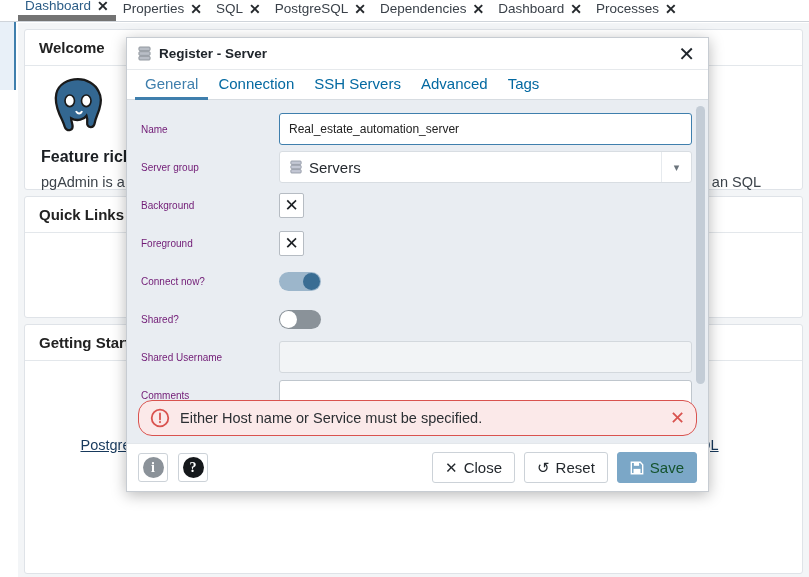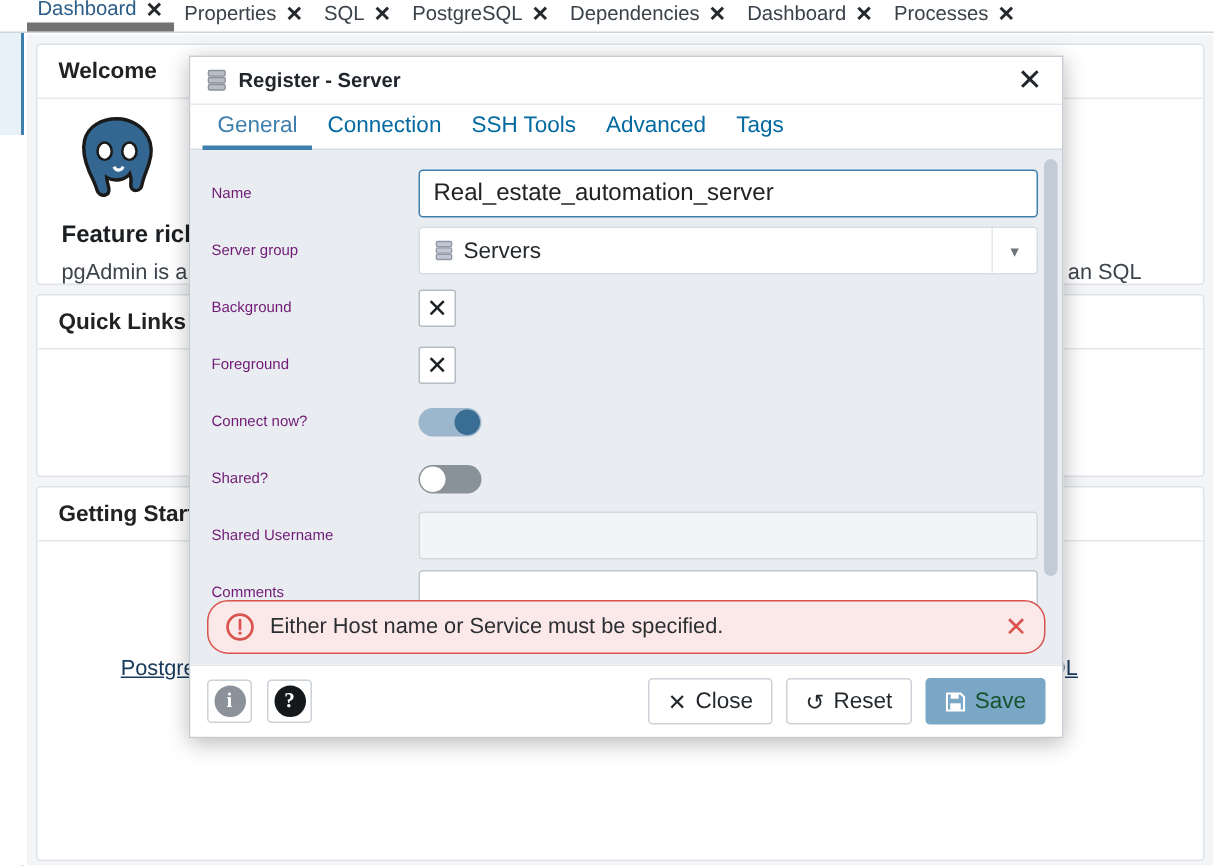--- a/index.html
+++ b/index.html
@@ -110,21 +110,21 @@
 
   .dlg-form {
     flex: 1 1 auto; background: #e9edf2; position: relative; overflow: hidden;
     padding: 10px 0 0 0;
   }
   .frow { display: flex; align-items: center; min-height: 38px; padding: 0 16px 0 14px; }
   .flabel { width: 138px; flex: 0 0 138px; font-size: 10px; color: #701a75; }
   .fctl { flex: 1 1 auto; }
 
   input.tbox {
-    width: 100%; height: 32px; font-size: 16px; color: #222;
+    width: 100%; height: 32px; font-size: 12px; color: #222;
     font-family: "Liberation Sans", sans-serif;
     padding: 0 9px; border: 1px solid #bfc6cd; border-radius: 3px; background: #fff;
     outline: none;
   }
   input.tbox.focused { border: 1px solid #3f7fad; }
   input.tbox.disabled { background: #f2f4f6; border-color: #d3d8dd; }
 
   .selectbox {
     width: 100%; height: 32px; border: 1px solid #d8dde2; border-radius: 3px;
     background: #fff; display: flex; align-items: center; padding: 0 0 0 10px;
@@ -324,21 +324,21 @@
         <rect x="1" y="6" width="12" height="4" rx="1" fill="#b9bec6" stroke="#8d939b"></rect>
         <rect x="1" y="11" width="12" height="4" rx="1" fill="#b9bec6" stroke="#8d939b"></rect>
       </svg>
       <span class="dlg-title-text">Register - Server</span>
       <span class="dlg-close">✕</span>
     </div>
 
     <div class="dlg-tabs">
       <div class="dlg-tab active">General</div>
       <div class="dlg-tab">Connection</div>
-      <div class="dlg-tab">SSH Tools</div>
+      <div class="dlg-tab">SSH Servers</div>
       <div class="dlg-tab">Advanced</div>
       <div class="dlg-tab">Tags</div>
     </div>
 
     <div class="dlg-form">
 
       <div class="frow">
         <div class="flabel">Name</div>
         <div class="fctl">
           <input class="tbox focused" type="text" value="Real_estate_automation_server" style="">

